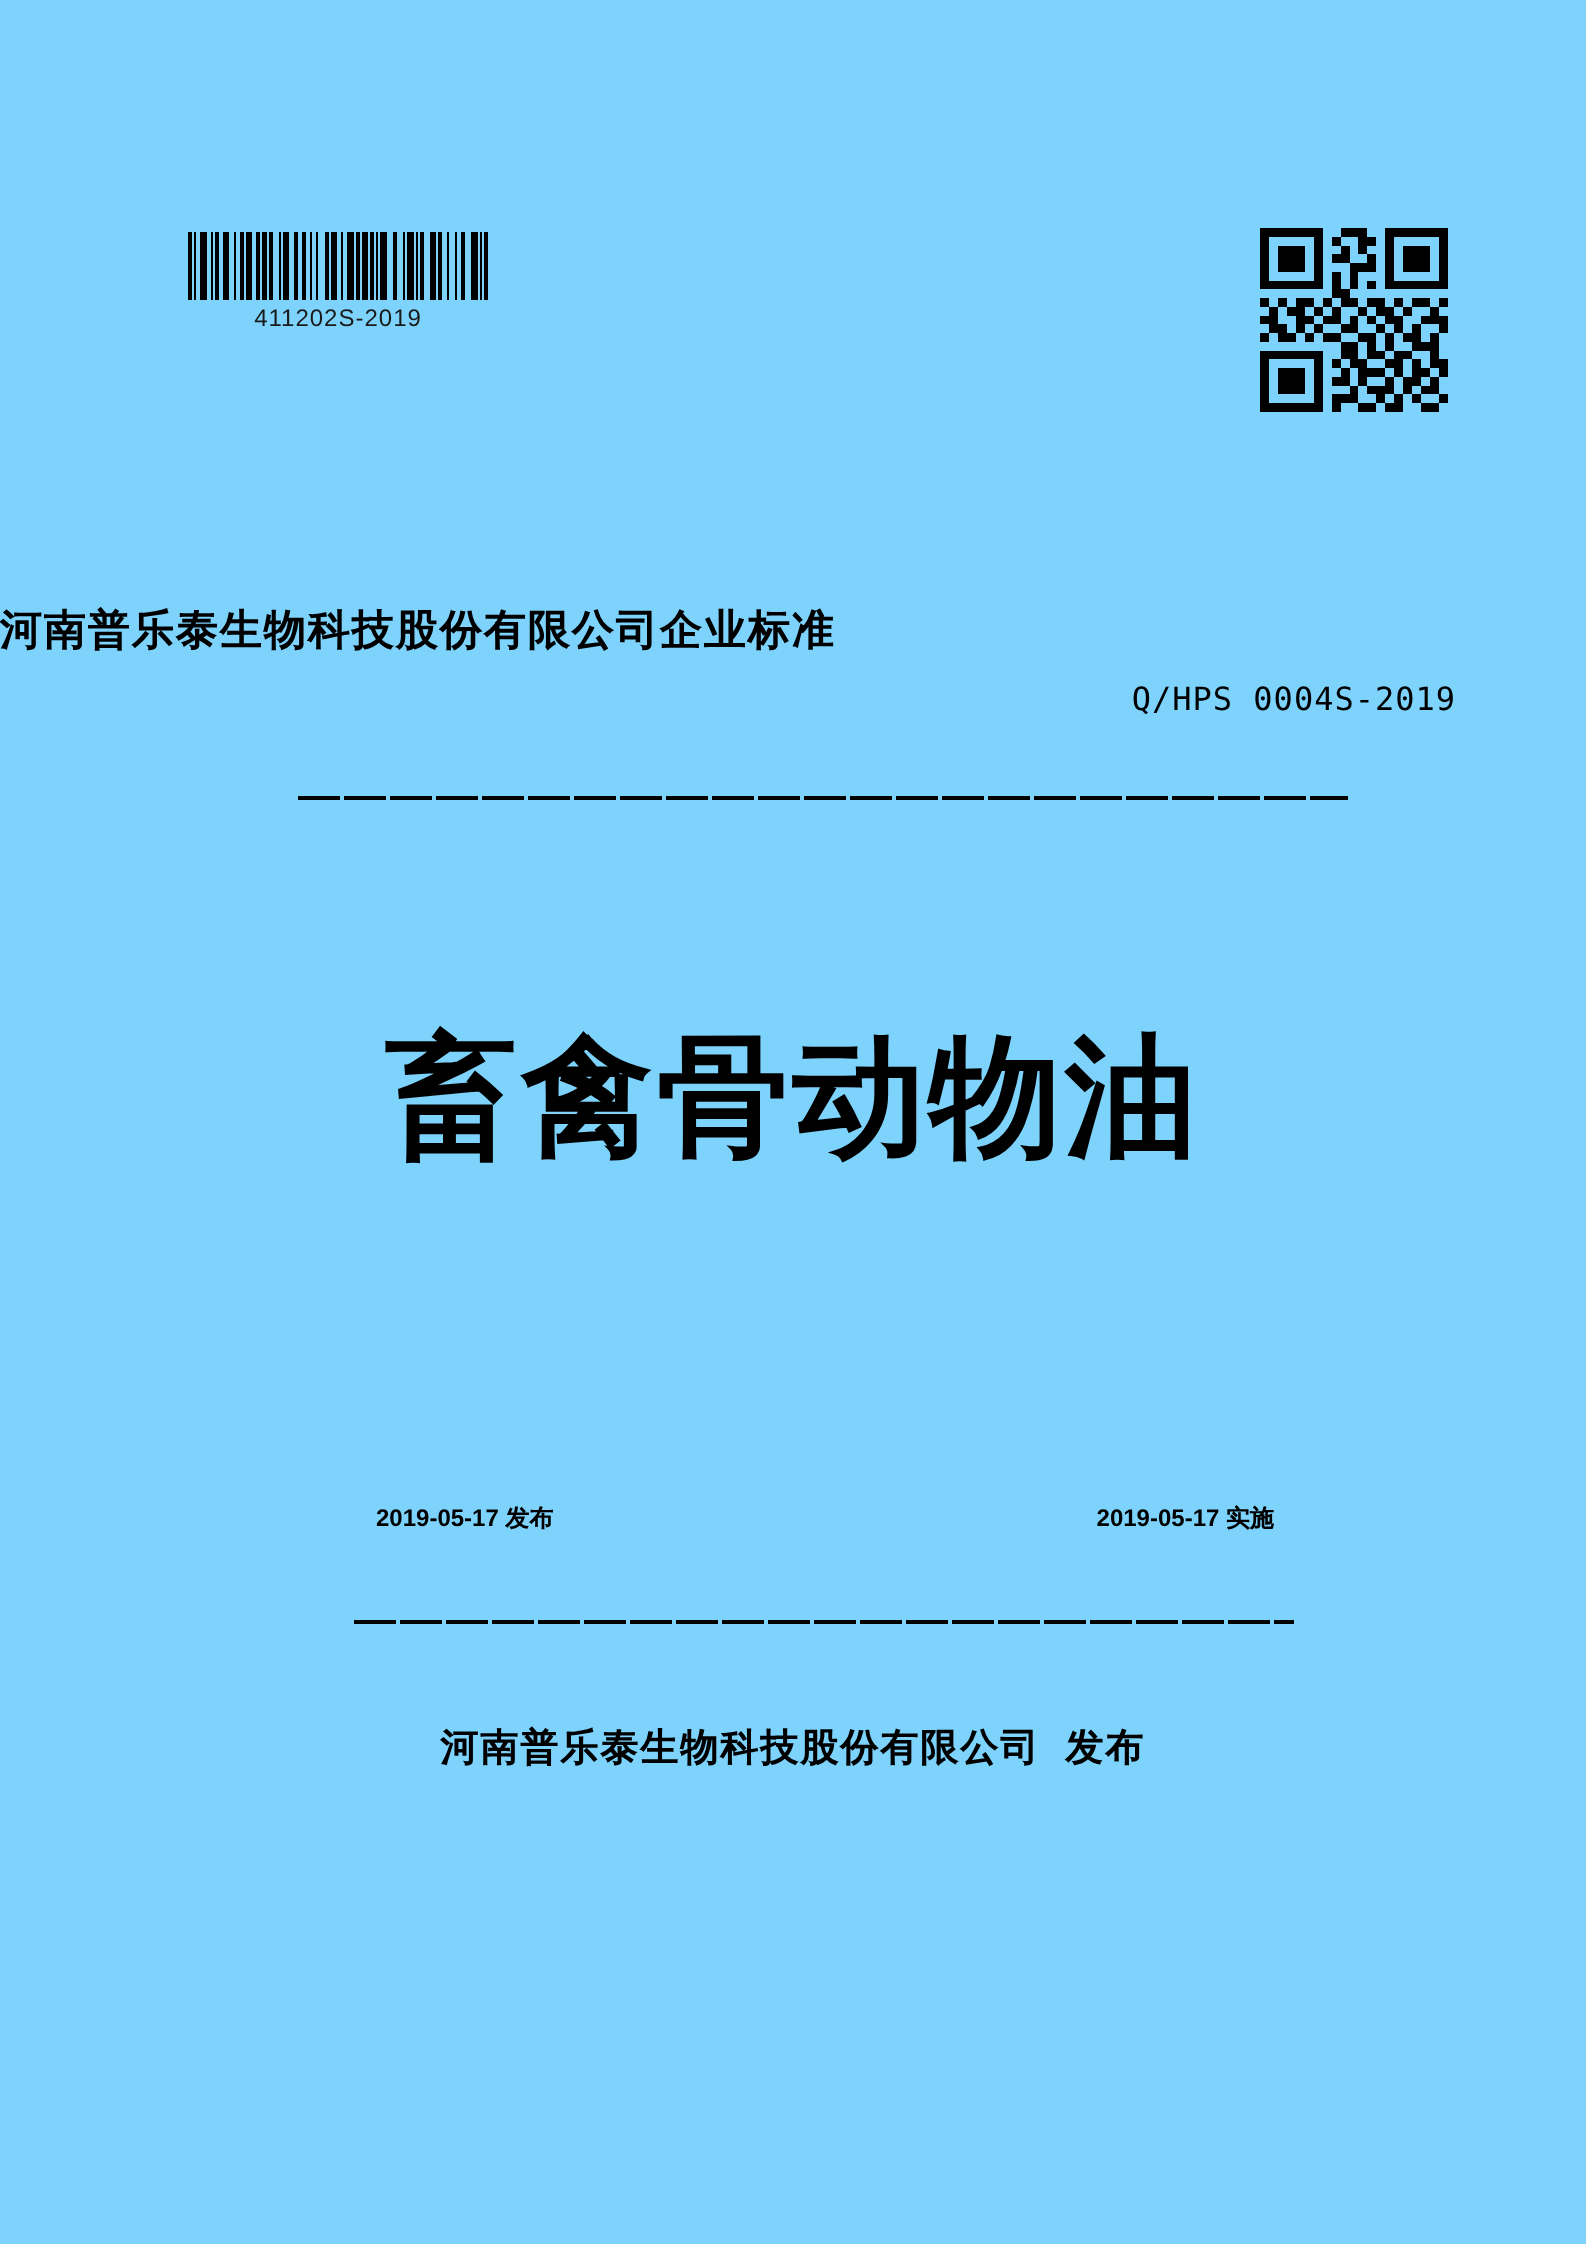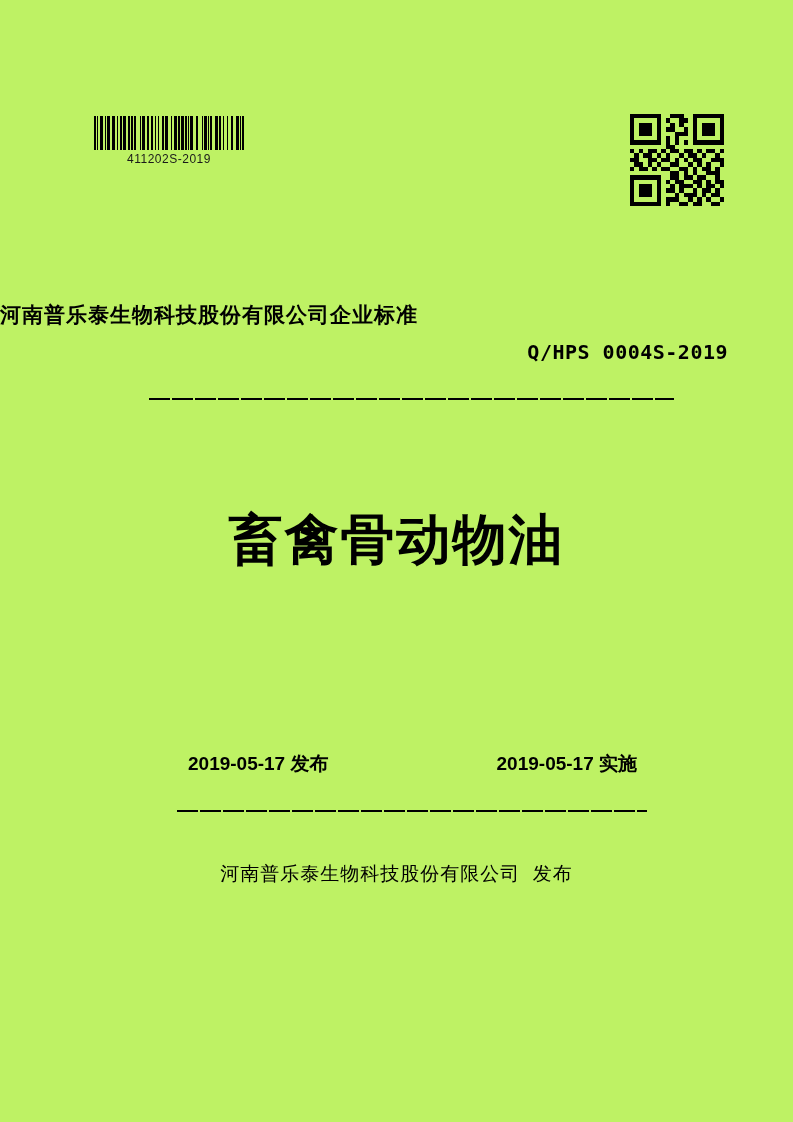--- a/index.html
+++ b/index.html
@@ -4,21 +4,21 @@
 <style>
   html, body {
     margin: 0;
     padding: 0;
     background: #ffffff;
   }
   .page {
     position: relative;
     width: 793px;
     height: 1122px;
-    background: #bef264;
+    background: #7dd3fc;
     font-family: "Liberation Sans", sans-serif;
     color: #000000;
     overflow: hidden;
   }
   
   .barcode-block {
     position: absolute;
     left: 94px;
     top: 116px;
     width: 150px;
@@ -54,22 +54,22 @@
     font-size: 21px;
     font-weight: 700;
     letter-spacing: 1px;
     white-space: nowrap;
   }
   .standard-no {
     position: absolute;
     right: 65px;
     top: 340px;
     font-family: "DejaVu Sans Mono", "Liberation Mono", monospace;
-    font-size: 20px;
-    font-weight: 700;
+    font-size: 16px;
+    font-weight: 400;
     letter-spacing: 0.5px;
     white-space: nowrap;
   }
   
   .rule {
     position: absolute;
     height: 2px;
     background: repeating-linear-gradient(90deg, #000 0 21px, rgba(0,0,0,0) 21px 23px);
   }
   .rule-top {
@@ -82,44 +82,44 @@
     top: 810px;
     width: 470px;
   }
   
   .doc-title {
     position: absolute;
     left: 0;
     top: 504px;
     width: 100%;
     text-align: center;
-    font-size: 54px;
+    font-size: 66px;
     font-weight: 700;
     letter-spacing: 2px;
     white-space: nowrap;
   }
   
   .date {
     position: absolute;
     top: 751px;
-    font-size: 19px;
+    font-size: 12px;
     font-weight: 700;
     white-space: pre;
   }
   .date-issue { left: 188px; }
   .date-implement { right: 156px; margin-left: 28px; }
   
   .publisher {
     position: absolute;
     left: 0;
     top: 861px;
     width: 100%;
     text-align: center;
     font-size: 19px;
-    font-weight: 400;
+    font-weight: 700;
     letter-spacing: 1px;
     white-space: pre;
   }
 </style>
 </head>
 <body>
 
 <div class="page">
 
   <div class="barcode-block">

